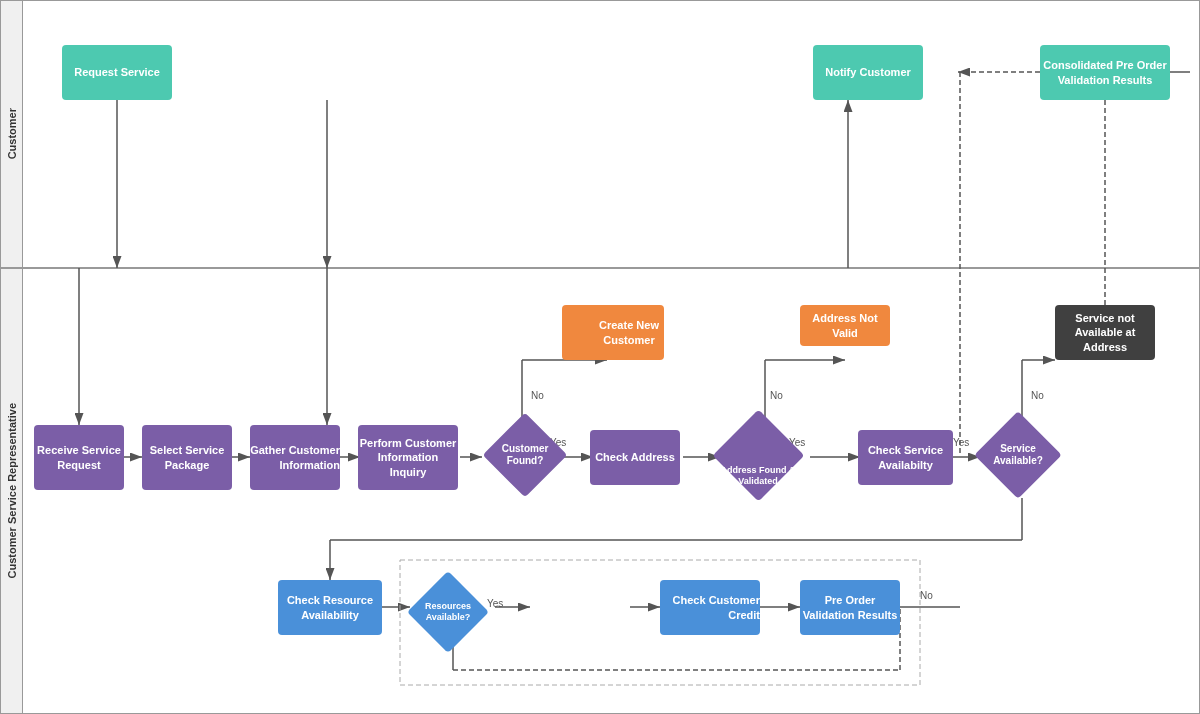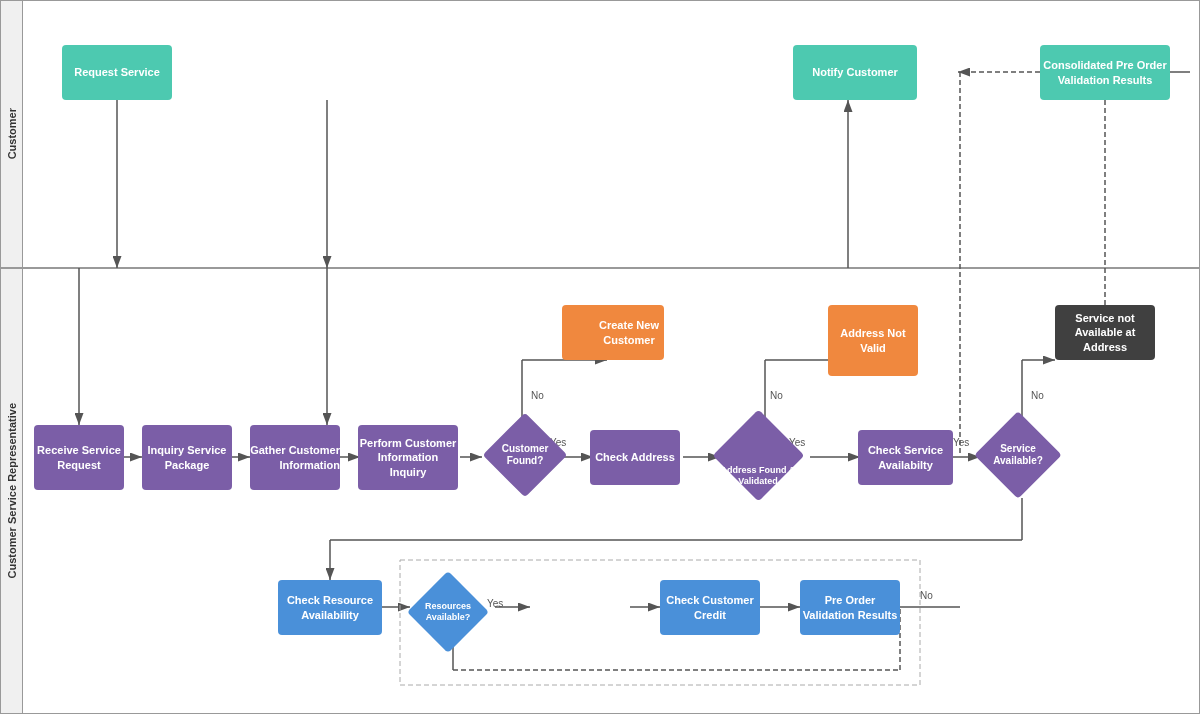--- a/index.html
+++ b/index.html
@@ -220,46 +220,46 @@
   <div class="arrow-label" style="left:953px; top:437px;">Yes</div>
   <div class="arrow-label" style="left:1031px; top:390px;">No</div>
   <div class="arrow-label" style="left:487px; top:598px;">Yes</div>
   <div class="arrow-label" style="left:920px; top:590px;">No</div>
 
   <div class="node node-rect node-teal" style="left:62px; top:45px; width:110px; height:55px;">
     <span>Request Service</span>
   </div>
 
 
-  <div class="node node-rect node-teal" style="left:793px; top:45px; width:124px; height:55px;">
+  <div class="node node-rect node-teal" style="left:813px; top:45px; width:110px; height:55px;">
     <span>Notify Customer</span>
   </div>
 
   <div class="node node-rect node-teal" style="left:1040px; top:45px; width:130px; height:55px;">
     <span>Consolidated Pre Order Validation Results</span>
   </div>
 
   <div class="node node-rect node-orange" style="left:562px; top:305px; width:102px; height:55px;padding-left:32px;">
     <span>Create New Customer</span>
   </div>
 
-  <div class="node node-rect node-orange" style="left:800px; top:305px; width:90px; height:71px;margin-left:28px;">
+  <div class="node node-rect node-orange" style="left:800px; top:305px; width:90px; height:41px;">
     <span>Address Not Valid</span>
   </div>
 
   <div class="node node-rect node-salmon" style="left:1055px; top:305px; width:100px; height:55px;">
     <span>Service not Available at Address</span>
   </div>
 
   <div class="node node-rect node-purple" style="left:34px; top:425px; width:90px; height:65px;">
     <span>Receive Service Request</span>
   </div>
 
   <div class="node node-rect node-purple" style="left:142px; top:425px; width:90px; height:65px;">
-    <span>Inquiry Service Package</span>
+    <span>Select Service Package</span>
   </div>
 
   <div class="node node-rect node-purple" style="left:250px; top:425px; width:90px; height:65px;text-align:right;">
     <span>Gather Customer Information</span>
   </div>
 
   <div class="node node-rect node-purple" style="left:358px; top:425px; width:100px; height:65px;">
     <span>Perform Customer Information Inquiry</span>
   </div>
 
@@ -297,21 +297,21 @@
   </div>
 
   <div class="node node-diamond" style="left:408px; top:572px; width:88px; height:72px;">
     <div class="diamond-inner" style="width:88px; height:72px;">
       <div class="diamond-bg node-blue" style="width:58px; height:58px;"></div>
       <span class="diamond-text" style="font-size:9px;">Resources Available?</span>
     </div>
   </div>
 
 
-  <div class="node node-rect node-blue" style="left:660px; top:580px; width:100px; height:55px;">
+  <div class="node node-rect node-blue" style="left:660px; top:580px; width:100px; height:55px;text-align:right;">
     <span>Check Customer Credit</span>
   </div>
 
   <div class="node node-rect node-blue" style="left:800px; top:580px; width:100px; height:55px;">
     <span>Pre Order Validation Results</span>
   </div>
 
 </div>
 
 </body></html>

